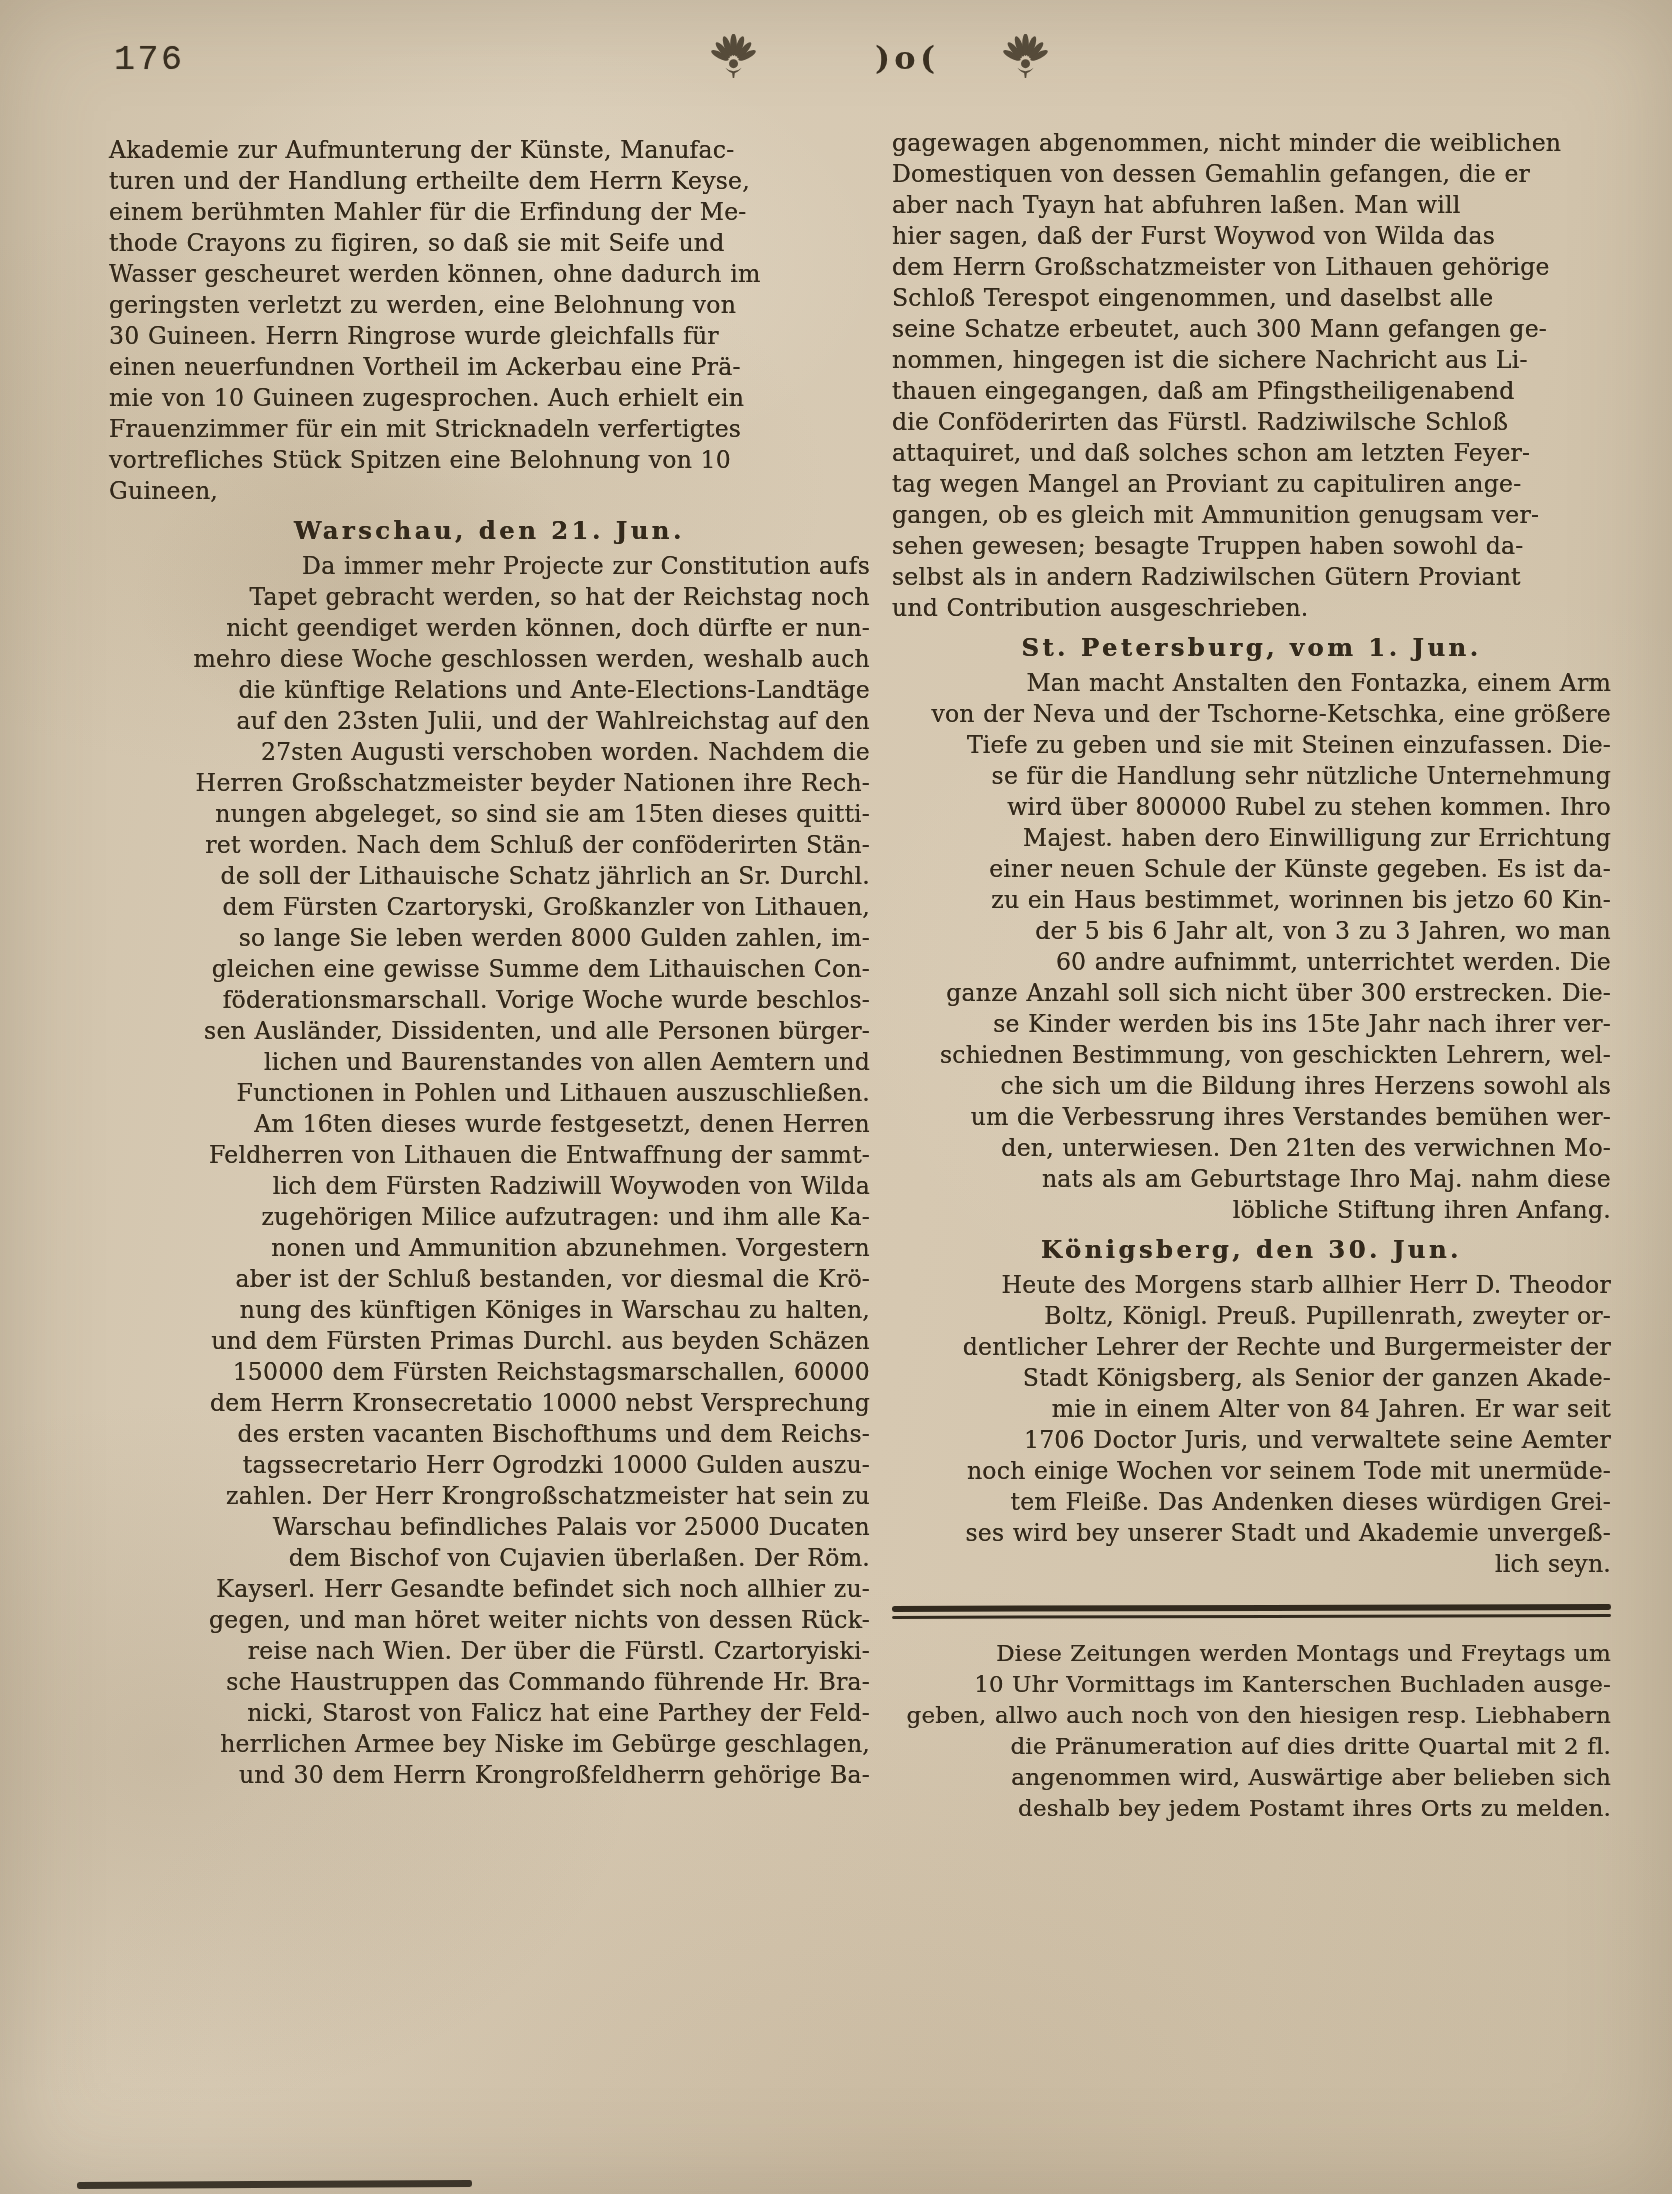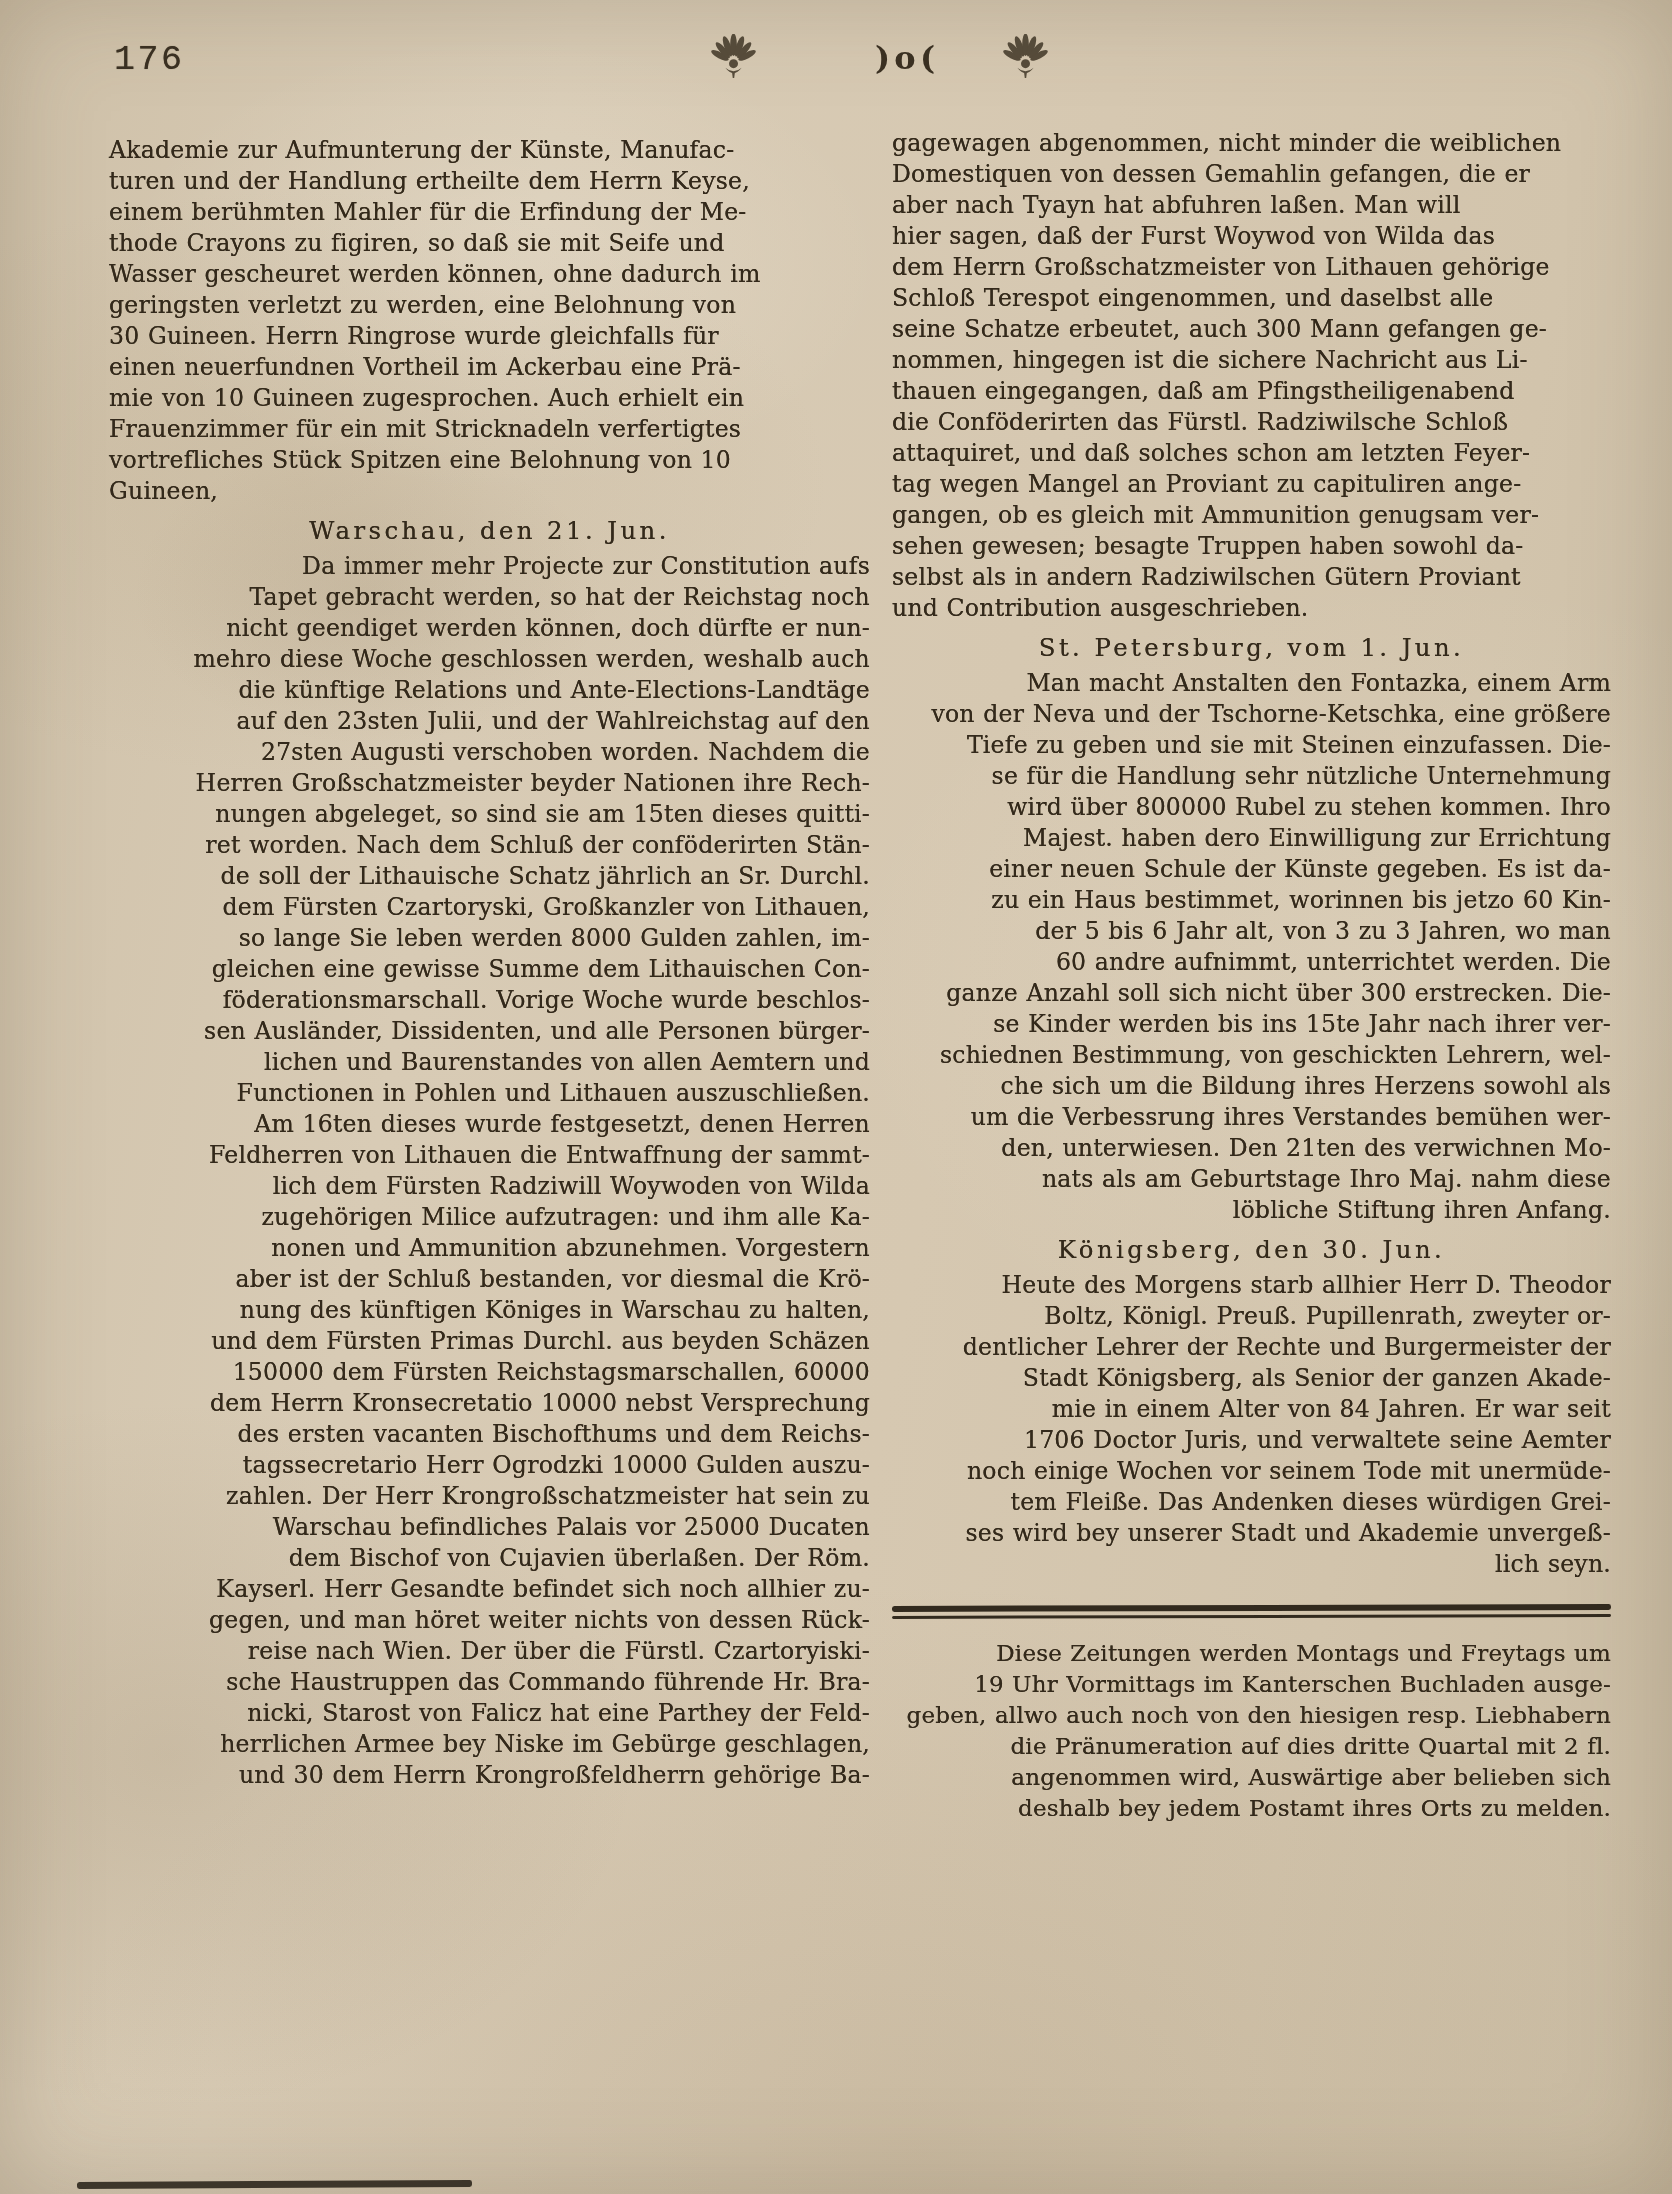--- a/index.html
+++ b/index.html
@@ -38,21 +38,21 @@
   .body-text {
     margin:0;
     font-size:23.6px; line-height:31px;
     white-space:pre-line;
     word-spacing:0.8px; letter-spacing:0.2px;
     text-shadow:0 0 0.5px rgba(45,34,16,0.85);
   }
   .indent { text-indent:39px;text-align:right; }
   .dateline {
     margin:9.3px 0 5.9px 0;
-    font-weight:normal;
+    font-weight:bold;
     text-align:center;
     font-size:24.4px; letter-spacing:3.4px;
     text-shadow:0 0 0.5px rgba(45,34,16,0.85);
   }
   .double-rule { margin:25px 0 20px 0; transform:rotate(-0.15deg); }
   .double-rule .bar-top { height:5.9px; background:#322a1e; border-radius:2.5px; }
   .double-rule .bar-bottom { height:2.5px; margin-top:4.2px; background:#322a1e; border-radius:1.7px; }
   .imprint { font-size:23px; }
   .scan-edge {
     position:absolute; left:77px; bottom:6.7px;
@@ -204,21 +204,21 @@
 1706 Doctor Juris, und verwaltete seine Aemter
 noch einige Wochen vor seinem Tode mit unermüde-
 tem Fleiße.  Das Andenken dieses würdigen Grei-
 ses wird bey unserer Stadt und Akademie unvergeß-
 lich seyn.</p>
     <div class="double-rule">
       <div class="bar-top"></div>
       <div class="bar-bottom"></div>
     </div>
     <p class="body-text indent imprint">Diese Zeitungen werden Montags und Freytags um
-19 Uhr Vormittags im Kanterschen Buchladen ausge-
+10 Uhr Vormittags im Kanterschen Buchladen ausge-
 geben, allwo auch noch von den hiesigen resp. Liebhabern
 die Pränumeration auf dies dritte Quartal mit 2 fl.
 angenommen wird, Auswärtige aber belieben sich
 deshalb bey jedem Postamt ihres Orts zu melden.</p>
   </div>
 
   <div class="scan-edge"></div>
 
 </div>
 

